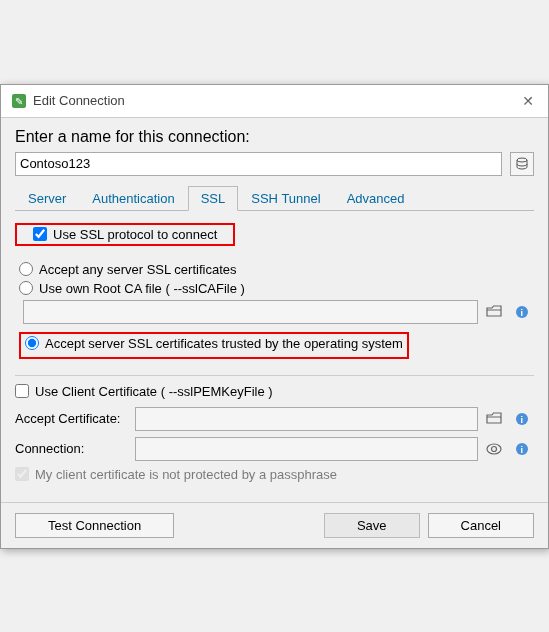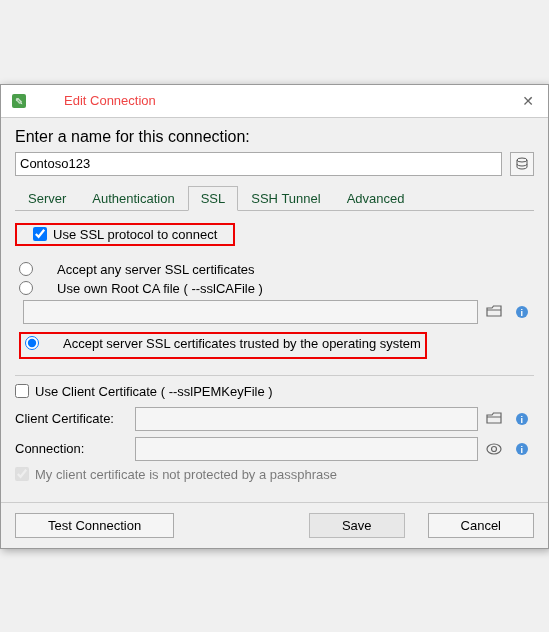--- a/index.html
+++ b/index.html
@@ -27,22 +27,21 @@
       justify-content: space-between;
     }
     .title-bar-left {
       display: flex;
       align-items: center;
       gap: 6px;
     }
     .title-text {
       font-size: 13px;
       font-weight: normal;
-      color: #ef4444;
-      margin-left: 31px;
+      color: #404040;
     }
     .close-btn {
       width: 20px;
       height: 20px;
       border: none;
       background: transparent;
       cursor: pointer;
       font-size: 14px;
       color: #666;
       display: flex;
@@ -87,21 +86,21 @@
       border-bottom: 1px solid #bbb;
       margin-bottom: 12px;
     }
     .tab {
       padding: 4px 12px;
       font-size: 13px;
       cursor: pointer;
       border: 1px solid transparent;
       border-bottom: none;
       background: transparent;
-      color: #14532d;
+      color: #0369a1;
       margin-bottom: -1px;
     }
     .tab.active {
       background: #f0f0f0;
       border: 1px solid #bbb;
       border-bottom: 1px solid #f0f0f0;
       font-weight: normal;
     }
     .section {
       margin-bottom: 10px;
@@ -123,21 +122,21 @@
       cursor: pointer;
     }
     .radio-group {
       margin-left: 4px;
       margin-top: 8px;
       margin-bottom: 8px;
     }
     .radio-row {
       display: flex;
       align-items: center;
-      gap: 24px;
+      gap: 6px;
       margin-bottom: 4px;
     }
     .radio-row input[type="radio"] {
       width: 14px;
       height: 14px;
       cursor: pointer;
     }
     .input-row-with-btn {
       display: flex;
       align-items: center;
@@ -210,21 +209,21 @@
       background: #f5f5f5;
       cursor: pointer;
       min-width: 80px;
     }
     .footer-btn.primary {
       background: #e8e8e8;
       border: 1px solid #bbb;
     }
     .footer-right {
       display: flex;
-      gap: 23px;
+      gap: 8px;
     }
     .checkbox-disabled {
       opacity: 0.5;
     }
   </style>
 </head>
 <body>
 
 <div class="dialog">
 
@@ -314,21 +313,21 @@
       <hr class="divider">
 
       
       <div class="checkbox-row" style="margin-bottom:8px;">
         <input type="checkbox" id="useclientcert" style="">
         <label for="useclientcert">Use Client Certificate ( --sslPEMKeyFile )</label>
       </div>
 
       
       <div class="labeled-input-row">
-        <span class="input-label">Client Certificate:</span>
+        <span class="input-label">Accept Certificate:</span>
         <div class="input-with-btns">
           <input type="text" class="text-input-wide" disabled="" style="">
           <button class="icon-btn">
             <svg width="16" height="14" viewBox="0 0 16 14">
               <path d="M1 3 h5 l1.5 -2 h7.5 v10 h-14 z" fill="none" stroke="#666" stroke-width="1.2"></path>
               <path d="M1 5 h14" stroke="#666" stroke-width="1"></path>
             </svg>
           </button>
           <button class="icon-btn">
             <svg width="14" height="14" viewBox="0 0 14 14">

